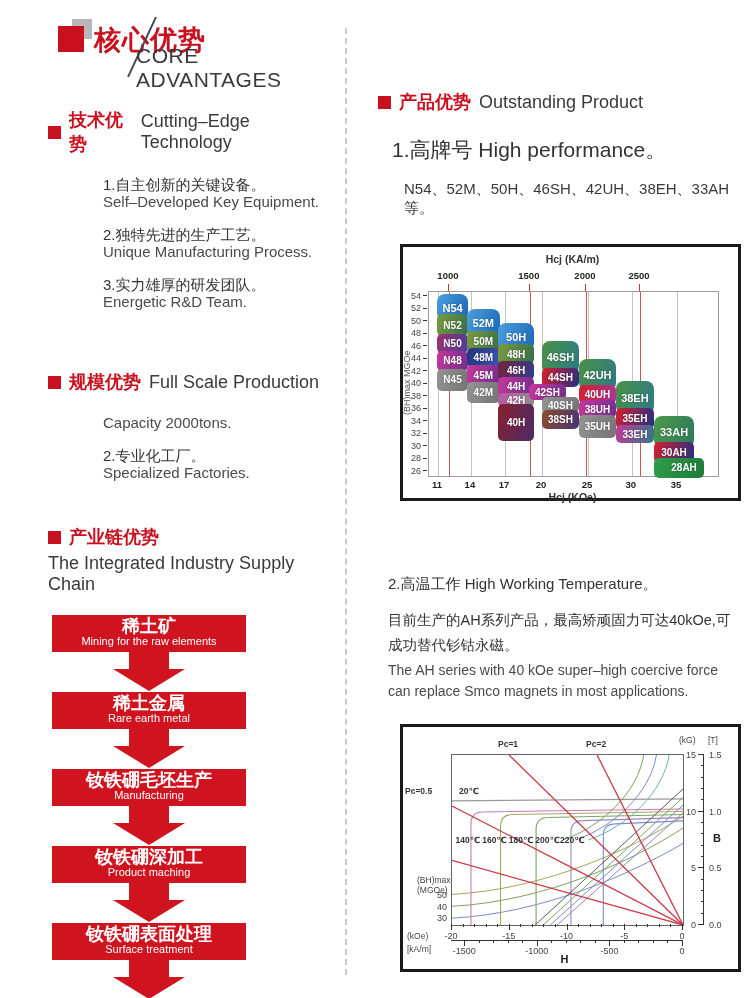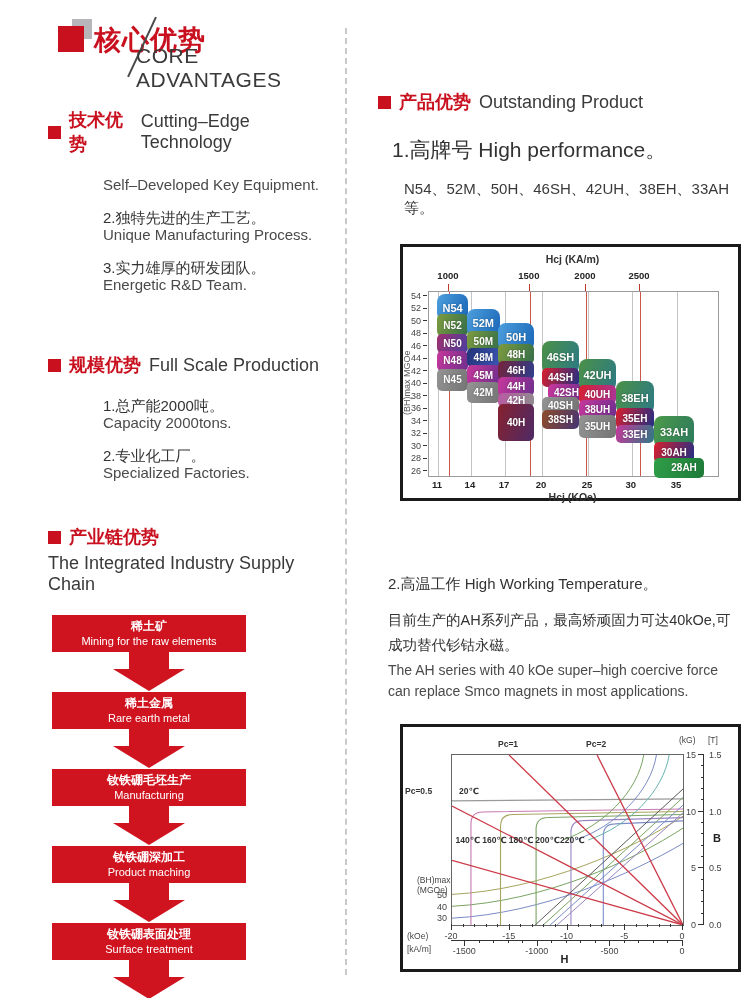--- a/index.html
+++ b/index.html
@@ -23,21 +23,21 @@
   .sec-cn{color:#c8101e;font-weight:bold;}
   .sec-en{color:#3a3a3a;}
   .sec-en-block{margin:4px 0 0 0;font-size:18px;color:#3a3a3a;}
   .sec-items{margin:20px 0 0 55px;}
   .sec-item{margin-bottom:16px;}
   .sec-item .cn{font-size:15px;color:#333;line-height:17px;}
   .sec-item .en{font-size:15px;color:#4a4a4a;line-height:17px;}
   
   .flow{margin:20px 0 0 22px;width:194px;}
   .flow-box{width:194px;background:#cf1420;color:#fff;text-align:center;padding:3px 0 4px 0;}
-  .flow-box .cn{font-size:12px;font-weight:bold;line-height:17px;}
+  .flow-box .cn{font-size:18px;font-weight:bold;line-height:17px;}
   .flow-box .en{font-size:11px;line-height:13px;}
   .flow-arrow{width:72px;margin:0 auto;height:40px;position:relative;}
   .flow-arrow .shaft{position:absolute;left:16px;top:0;width:40px;height:17px;background:#cf1420;}
   .flow-arrow .head{position:absolute;left:0;top:17px;width:0;height:0;
     border-left:36px solid transparent;border-right:36px solid transparent;border-top:22px solid #cf1420;}
   
   .right-col{position:absolute;left:378px;top:90px;width:360px;}
   .p1{margin:22px 0 0 14px;font-size:21px;color:#333;}
   .grades-line{margin:16px 0 0 26px;font-size:15px;color:#3a3a3a;}
   .p2{margin:74px 0 10px 10px;font-size:15px;color:#333;}
@@ -82,41 +82,41 @@
   <div class="left-col">
     <div id="left-sections">
         <div class="section">
           <div class="sec-head">
             <span class="sq"></span>
             <span class="sec-cn">技术优势</span>
             <span class="sec-en">Cutting–Edge Technology</span>
           </div>
           <div class="sec-items">
             <div class="sec-item">
+              <div class="cn">1.自主创新的关键设备。</div>
               <div class="en">Self–Developed Key Equipment.</div>
             </div>
             <div class="sec-item">
               <div class="cn">2.独特先进的生产工艺。</div>
               <div class="en">Unique Manufacturing Process.</div>
             </div>
             <div class="sec-item">
               <div class="cn">3.实力雄厚的研发团队。</div>
               <div class="en">Energetic R&amp;D Team.</div>
             </div>
           </div>
         </div>
         <div class="section sec2">
           <div class="sec-head">
             <span class="sq"></span>
             <span class="sec-cn">规模优势</span>
             <span class="sec-en">Full Scale Production</span>
           </div>
           <div class="sec-items">
             <div class="sec-item">
-              <div class="cn">1.总产能2000吨。</div>
               <div class="en">Capacity 2000tons.</div>
             </div>
             <div class="sec-item">
               <div class="cn">2.专业化工厂。</div>
               <div class="en">Specialized Factories.</div>
             </div>
           </div>
         </div>
         <div class="section sec3">
           <div class="sec-head">
@@ -208,21 +208,21 @@
           <div class="grade" style="left: 37.859px; top: 73.048px; width: 32.946px; height: 20.056px; background: linear-gradient(110deg, rgb(200, 55, 156), rgb(110, 47, 142));">45M</div>
           <div class="grade" style="left: 37.859px; top: 89.976px; width: 32.946px; height: 20.976px; background: linear-gradient(110deg, rgb(148, 148, 148), rgb(116, 116, 116));">42M</div>
           <div class="grade big" style="left: 69.071px; top: 30.912px; width: 36.125px; height: 27.968px; background: linear-gradient(110deg, rgb(77, 159, 221), rgb(26, 103, 184));">50H</div>
           <div class="grade" style="left: 69.071px; top: 52.072px; width: 36.125px; height: 20.056px; background: linear-gradient(110deg, rgb(125, 156, 63), rgb(53, 110, 73));">48H</div>
           <div class="grade" style="left: 69.071px; top: 69px; width: 36.125px; height: 18.952px; background: linear-gradient(110deg, rgb(119, 35, 58), rgb(44, 63, 142));">46H</div>
           <div class="grade" style="left: 69.071px; top: 85.008px; width: 36.125px; height: 18.952px; background: linear-gradient(110deg, rgb(200, 55, 156), rgb(110, 47, 142));">44H</div>
           <div class="grade" style="left: 69.071px; top: 101.016px; width: 36.125px; height: 13.984px; background: linear-gradient(110deg, rgb(187, 88, 165), rgb(141, 141, 141));">42H</div>
           <div class="grade" style="left: 69.071px; top: 112.056px; width: 36.125px; height: 37px; background: linear-gradient(110deg, rgb(134, 34, 47), rgb(78, 42, 102));">40H</div>
           <div class="grade big" style="left: 112.999px; top: 48.944px; width: 36.992px; height: 32.936px; background: linear-gradient(110deg, rgb(75, 145, 71), rgb(45, 122, 133));">46SH</div>
           <div class="grade" style="left: 112.999px; top: 75.992px; width: 36.992px; height: 18.952px; background: linear-gradient(110deg, rgb(217, 31, 45), rgb(32, 47, 134));">44SH</div>
-          <div class="grade" style="left: 119px; top: 92px; width: 36.992px; height: 16.008px; background: linear-gradient(110deg, rgb(200, 55, 156), rgb(110, 47, 142));">42SH</div>
+          <div class="grade" style="left: 100px; top: 92px; width: 36.992px; height: 16.008px; background: linear-gradient(110deg, rgb(200, 55, 156), rgb(110, 47, 142));">42SH</div>
           <div class="grade" style="left: 112.999px; top: 105.064px; width: 36.992px; height: 16.008px; background: linear-gradient(110deg, rgb(148, 148, 148), rgb(116, 116, 116));">40SH</div>
           <div class="grade" style="left: 112.999px; top: 117.944px; width: 36.992px; height: 18.952px; background: linear-gradient(110deg, rgb(142, 77, 41), rgb(71, 52, 116));">38SH</div>
           <div class="grade big" style="left: 149.991px; top: 66.976px; width: 36.992px; height: 32.016px; background: linear-gradient(110deg, rgb(75, 145, 71), rgb(45, 122, 133));">42UH</div>
           <div class="grade" style="left: 149.991px; top: 92.92px; width: 36.992px; height: 18.952px; background: linear-gradient(110deg, rgb(217, 31, 45), rgb(168, 53, 156));">40UH</div>
           <div class="grade" style="left: 149.991px; top: 108.008px; width: 36.992px; height: 18.032px; background: linear-gradient(110deg, rgb(200, 55, 156), rgb(110, 47, 142));">38UH</div>
           <div class="grade" style="left: 149.991px; top: 122.912px; width: 36.992px; height: 23px; background: linear-gradient(110deg, rgb(148, 148, 148), rgb(116, 116, 116));">35UH</div>
           <div class="grade big" style="left: 186.983px; top: 89.056px; width: 37.859px; height: 32.936px; background: linear-gradient(110deg, rgb(75, 145, 71), rgb(45, 122, 133));">38EH</div>
           <div class="grade" style="left: 186.983px; top: 115.92px; width: 37.859px; height: 20.976px; background: linear-gradient(110deg, rgb(217, 31, 45), rgb(32, 47, 134));">35EH</div>
           <div class="grade" style="left: 186.983px; top: 133.032px; width: 37.859px; height: 18.032px; background: linear-gradient(110deg, rgb(200, 55, 156), rgb(45, 122, 133));">33EH</div>
           <div class="grade big" style="left: 225.131px; top: 124.016px; width: 39.882px; height: 32.016px; background: linear-gradient(110deg, rgb(76, 154, 73), rgb(45, 122, 94));">33AH</div>

